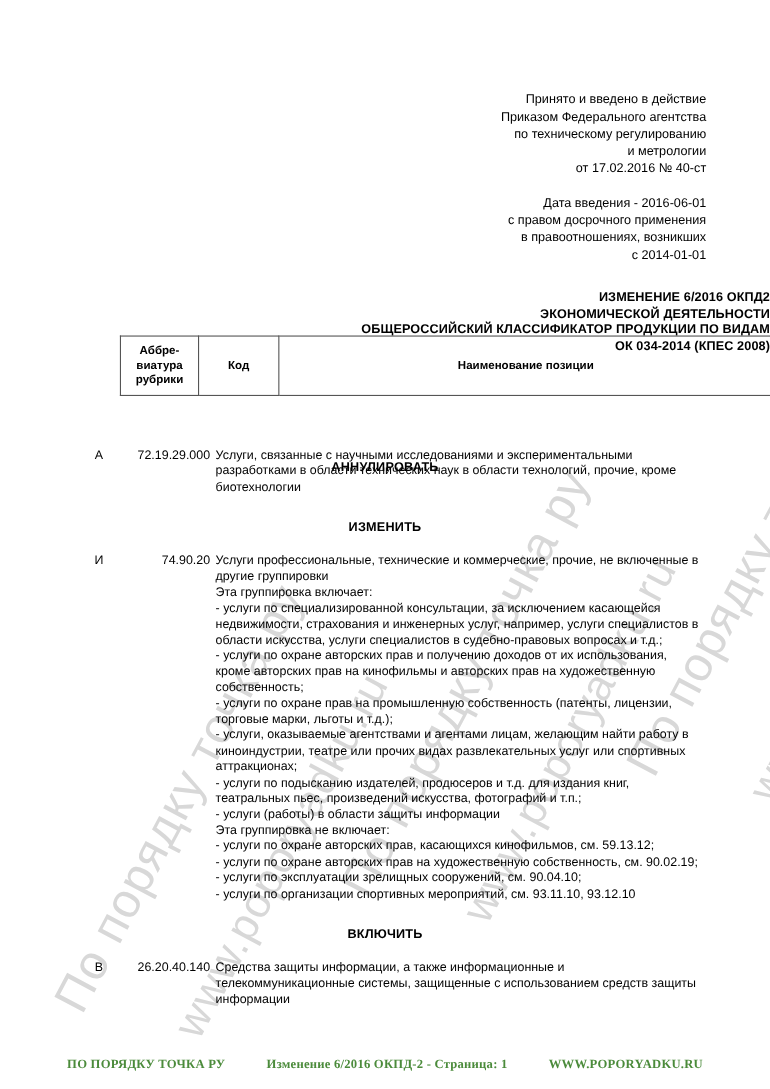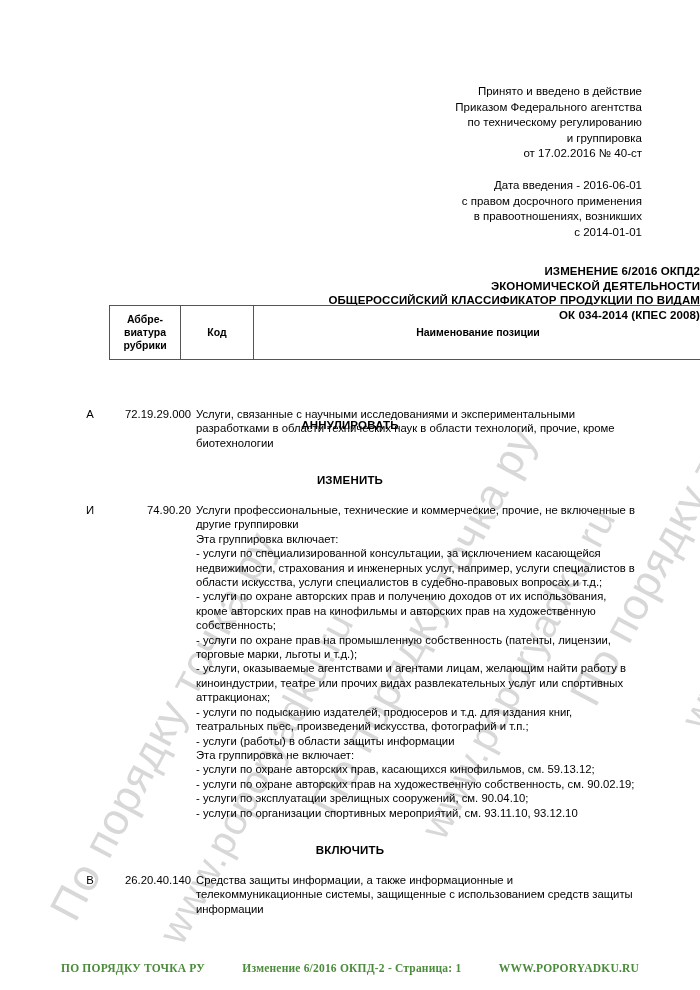--- a/index.html
+++ b/index.html
@@ -154,21 +154,21 @@
       <div class="wm wm-a" style="left: 560px; top: 690px; transform: rotate(-62deg);">По порядку точка ру</div>
       <div class="wm wm-b" style="left: 672px; top: 715px; transform: rotate(-62deg);">www.poporyadku.ru</div>
     </div>
 
   <div class="content">
 
     <div class="header-block">
       <div>Принято и введено в действие</div>
       <div>Приказом Федерального агентства</div>
       <div>по техническому регулированию</div>
-      <div>и группировка</div>
+      <div>и метрологии</div>
       <div>от 17.02.2016 № 40-ст</div>
       <div class="spacer"></div>
       <div>Дата введения - 2016-06-01</div>
       <div>с правом досрочного применения</div>
       <div>в правоотношениях, возникших</div>
       <div>с 2014-01-01</div>
     </div>
 
     <div class="title-block">
       <div>ИЗМЕНЕНИЕ 6/2016 ОКПД2</div>

